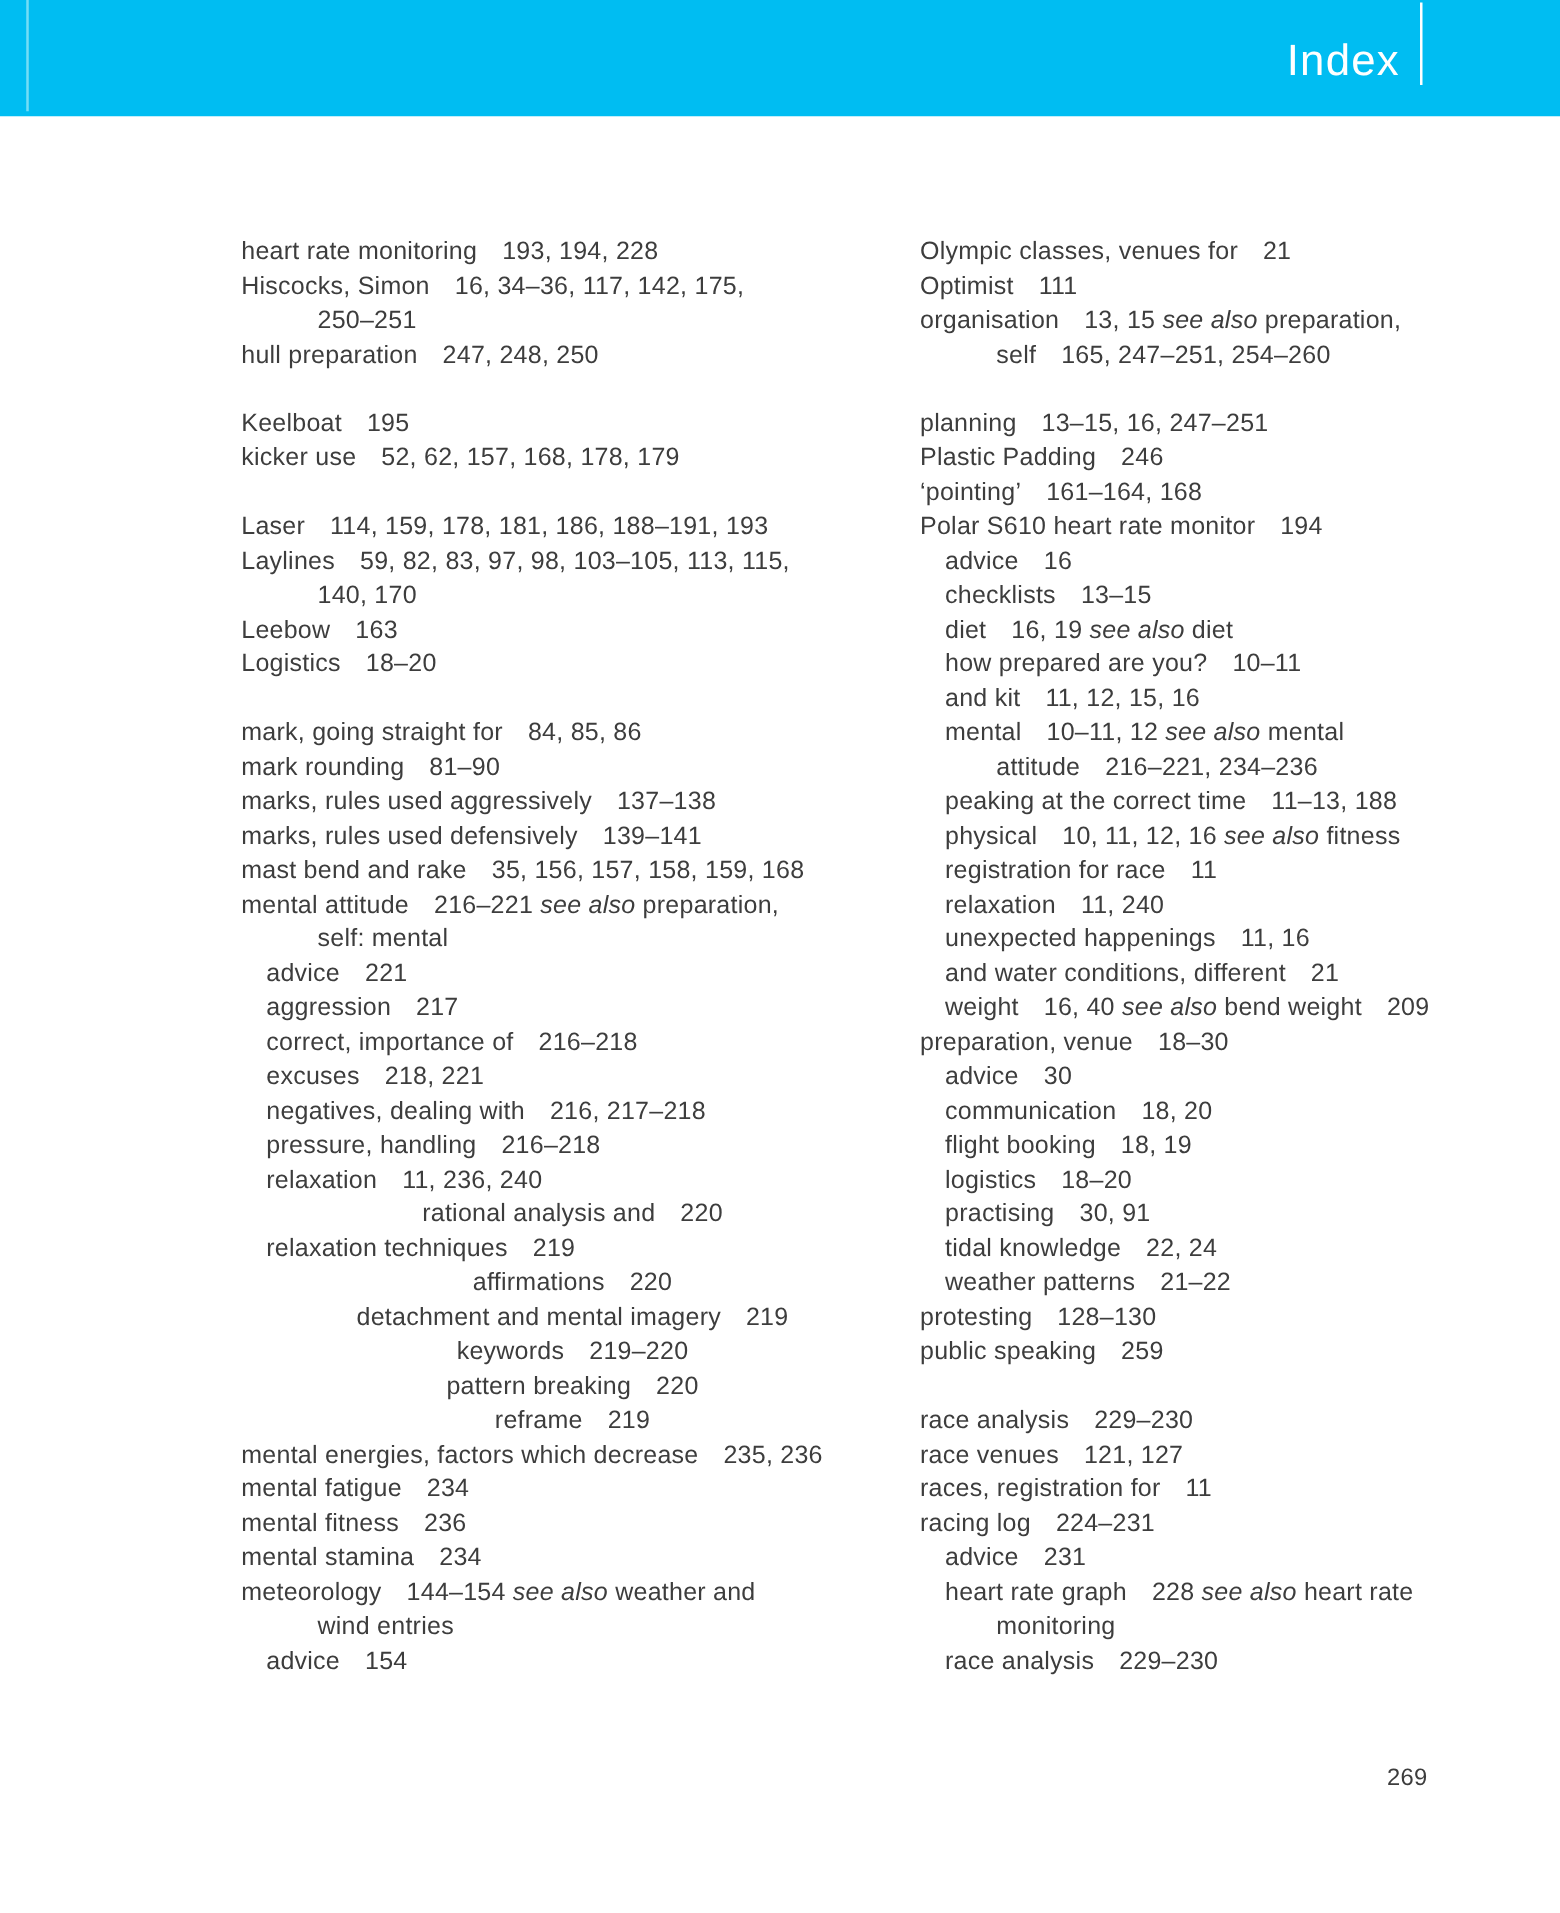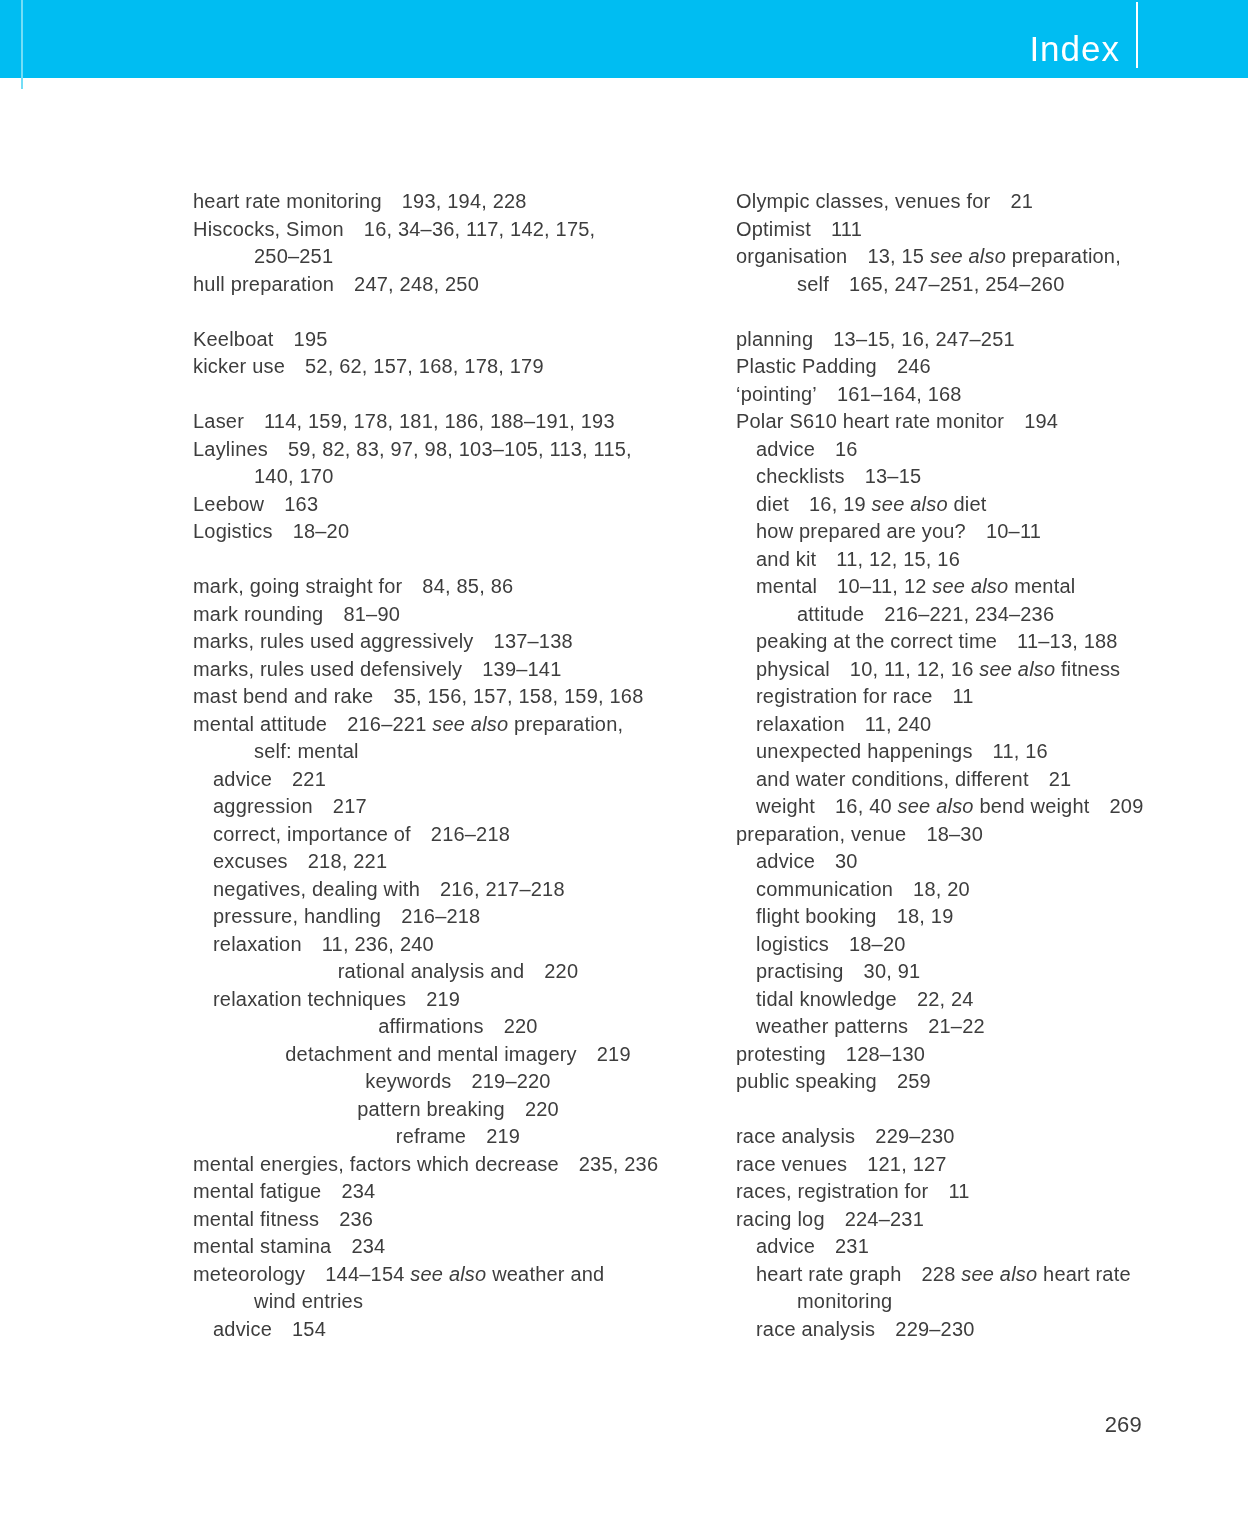--- a/index.html
+++ b/index.html
@@ -3,21 +3,21 @@
 <meta charset="utf-8">
 <style>
   html,body { margin:0; padding:0; background:#ffffff; }
   .page {
     position:relative; width:1248px; height:1530px; background:#ffffff;
     font-family:"Liberation Sans", sans-serif;
     color:var(--text-color,#3d3d3d);
     overflow:hidden;
   }
   .header-bar {
-    position:absolute; top:0; left:0; width:1248px; height:78px;
+    position:absolute; top:0; left:0; width:1248px; height:93px;
     background:var(--header-bg,#00bdf2);
   }
   .header-accent-line {
     position:absolute; top:0; left:21px; width:2px; height:89px;
     background:var(--accent-line,#74ddf6);
   }
   .page-title {
     position:absolute; top:29px; left:900px; width:220px;
     text-align:right; font-size:35px; line-height:40px;
     color:#ffffff; letter-spacing:1px; font-weight:400;
@@ -33,21 +33,21 @@
   .col-left  { left:193px; width:490px; }
   .col-right { left:736px; width:500px; }
   .line { height:27.5px; white-space:pre; }
   .ind1 { padding-left:20px; }
   .ind2 { padding-left:40px;text-align:center; }
   .indc { padding-left:61px; }
   .gap  { margin-left:20px; }
   .it   { font-style:italic; }
   .page-number {
     position:absolute; top:1412px; left:1040px; width:102px;
-    text-align:right; font-size:22px; letter-spacing:0.2px;
+    text-align:right; font-size:19px; letter-spacing:0.2px;
   }
 </style>
 </head>
 <body>
 
 <div class="page" style="--header-bg: #00bdf2; --accent-line: #74ddf6; --text-color: #3d3d3d;">
   <div class="header-bar">
     <div class="header-accent-line"></div>
     <div class="page-title">Index</div>
     <div class="header-divider-line"></div>

